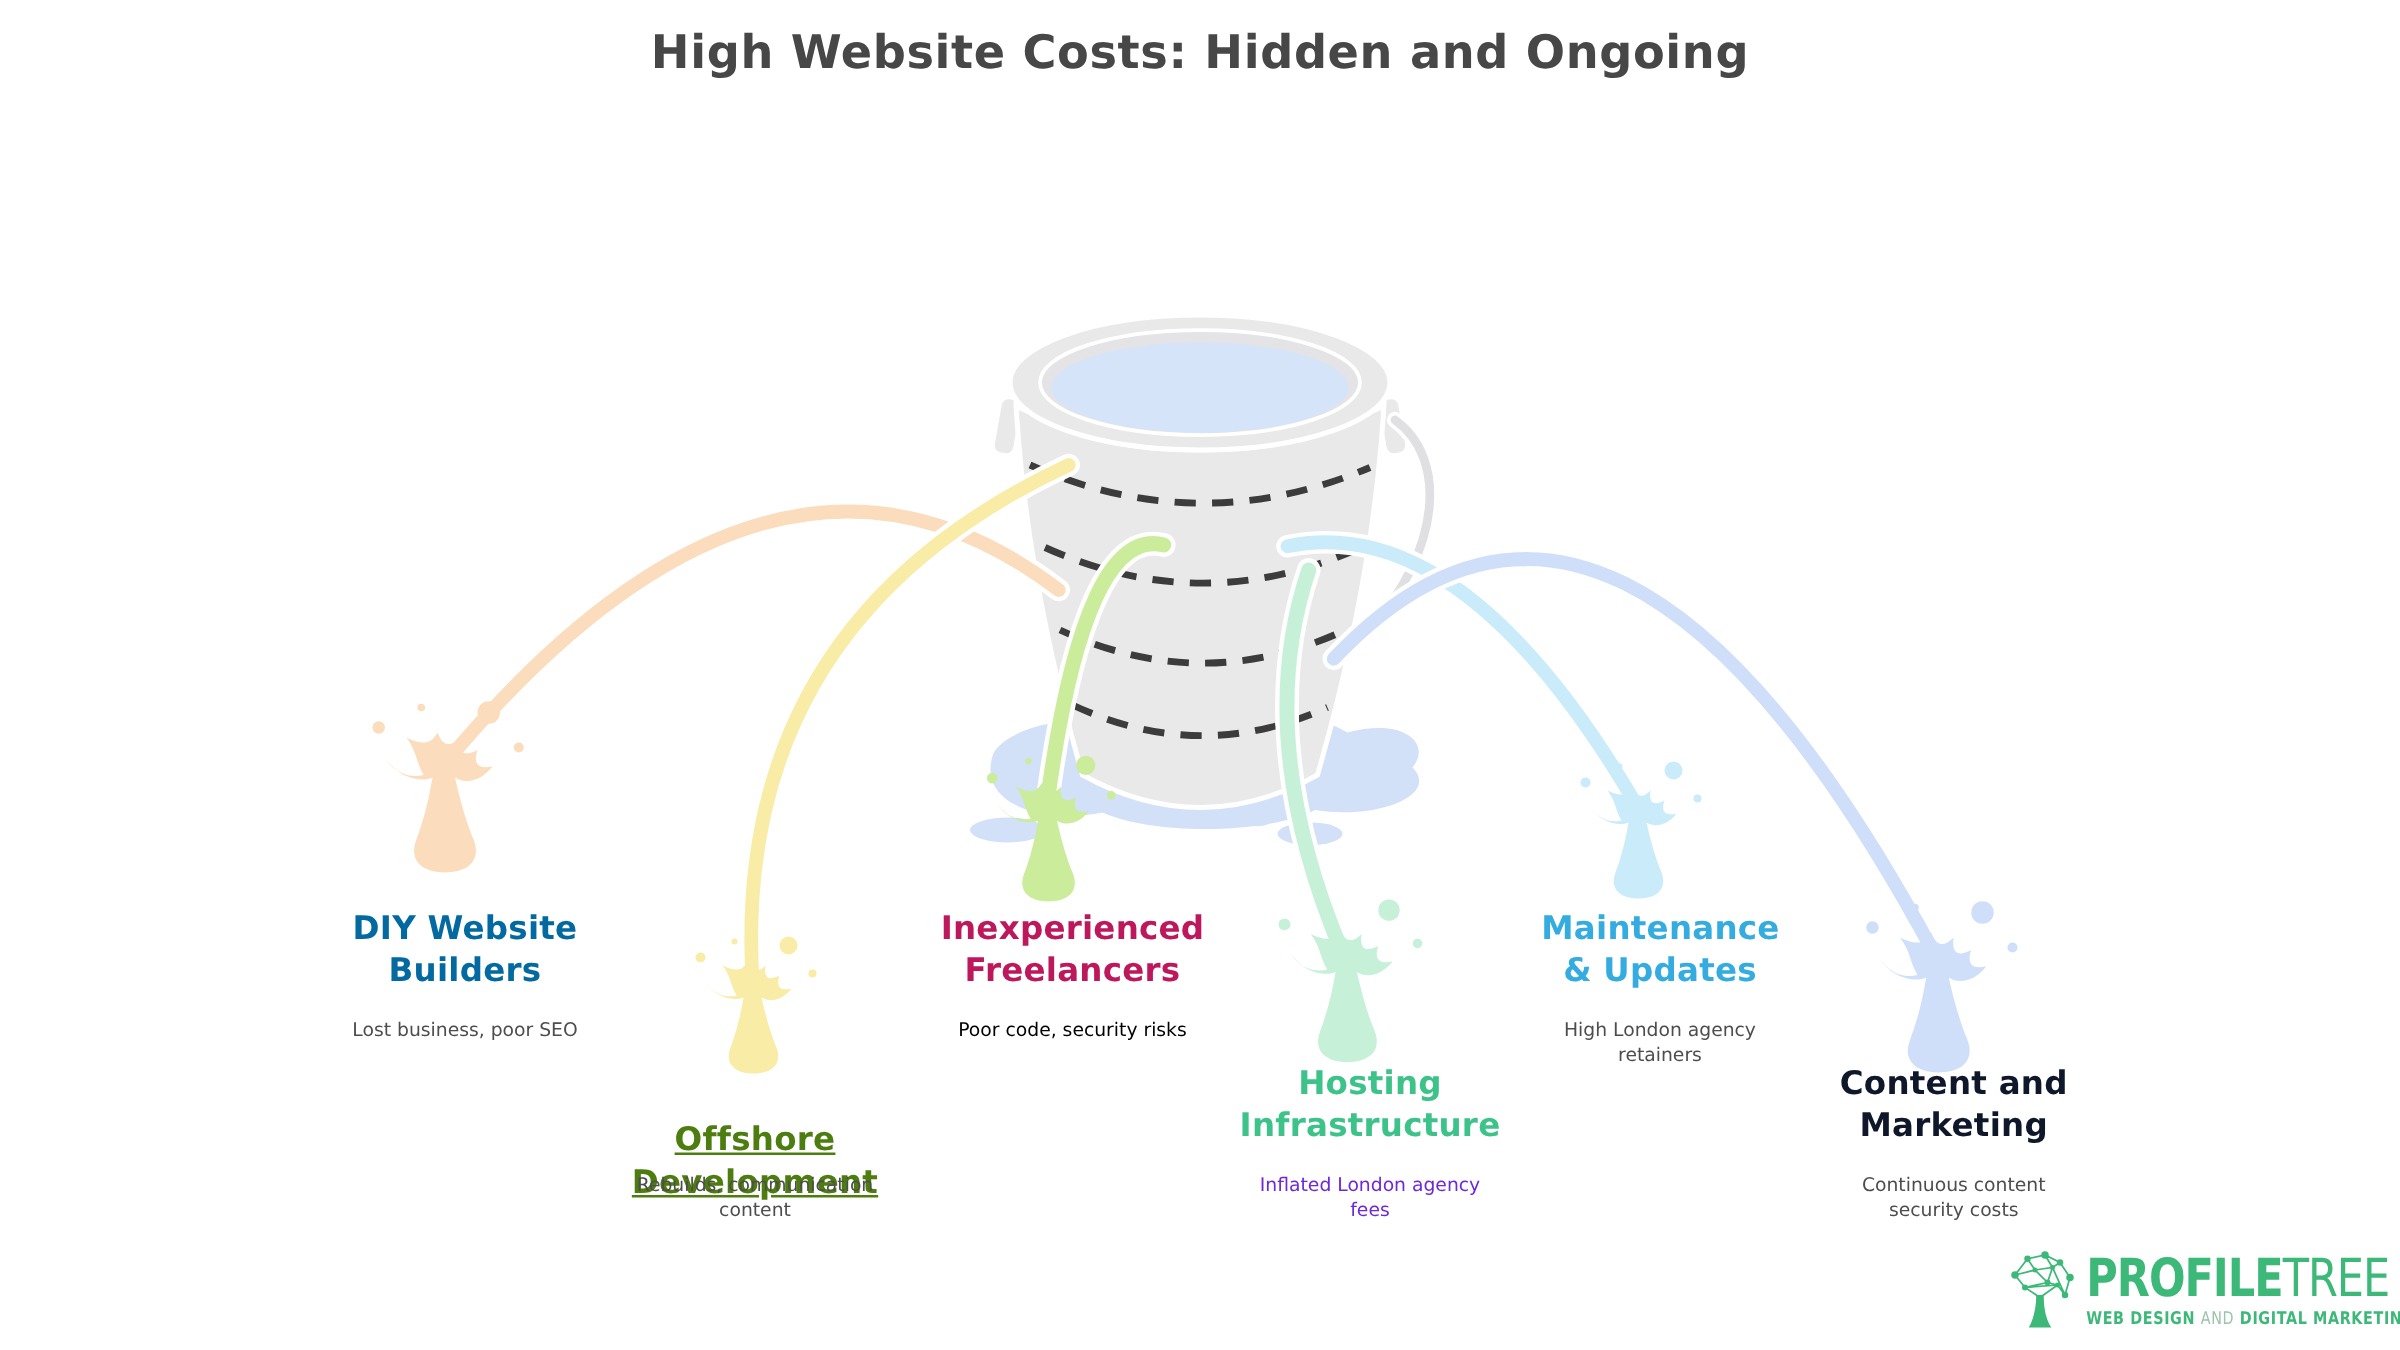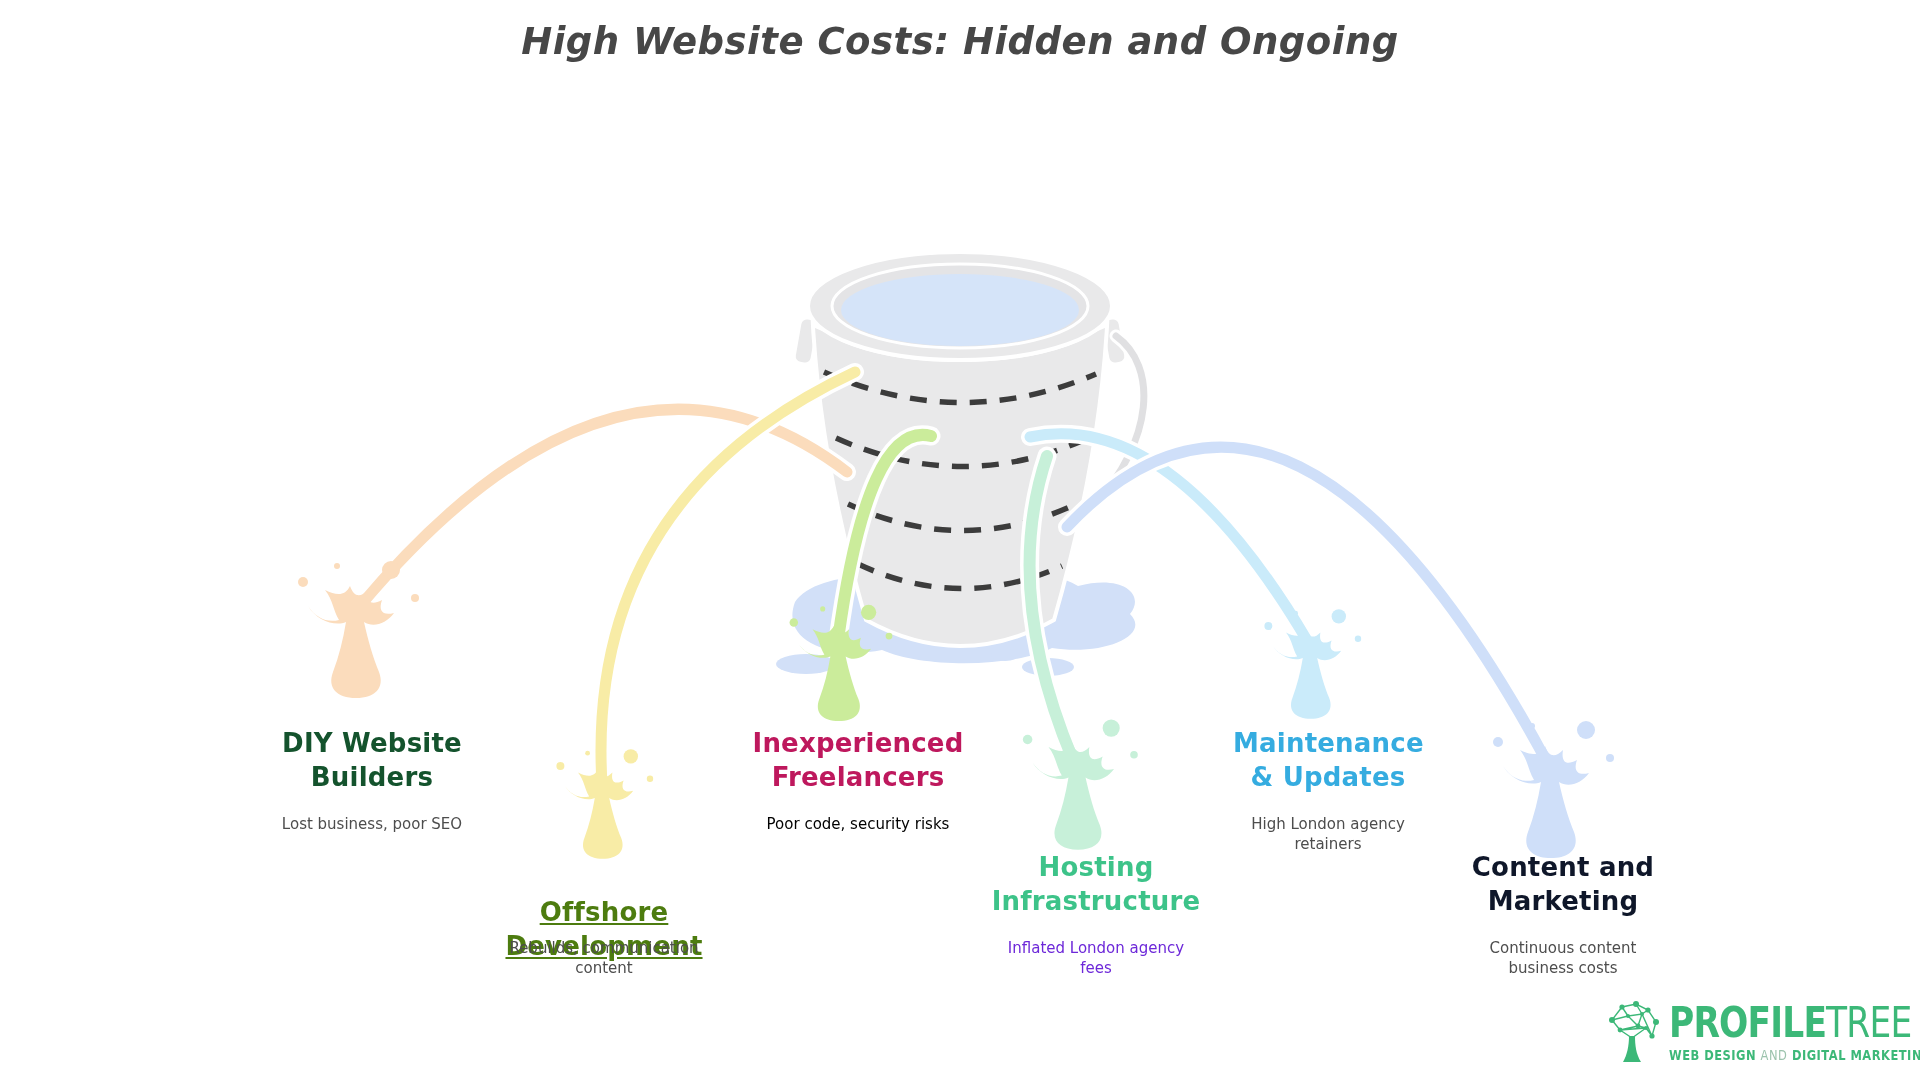--- a/index.html
+++ b/index.html
@@ -2,21 +2,21 @@
 <html><head>
 <meta charset="utf-8">
 <style>
   html,body{margin:0;padding:0;background:#ffffff;}
   .canvas{
     position:relative;width:1920px;height:1080px;overflow:hidden;background:#ffffff;
     font-family:"DejaVu Sans","Liberation Sans",sans-serif;
   }
   .main-title{
     position:absolute;top:20px;left:0;width:1920px;text-align:center;
-    font-size:37px;font-weight:bold;letter-spacing:.5px;color:#474747;font-style:italic;
+    font-size:37px;font-weight:bold;letter-spacing:.5px;color:#474747;
   }
   .art{position:absolute;left:0;top:0;}
   .leak-label{
     position:absolute;text-align:center;font-weight:bold;
     font-size:26px;line-height:1.3;letter-spacing:.2px;
   }
   .leak-desc{
     position:absolute;text-align:center;font-weight:normal;
     font-size:15px;line-height:1.32;color:#4d4d4d;
   }
@@ -121,37 +121,37 @@
     <g>
       <use href="#splash-shape" fill="currentColor" transform="translate(355,612) scale(1)" style="color: rgb(251, 220, 188);"></use>
       <use href="#splash-shape" fill="currentColor" transform="translate(602,790) scale(0.8)" style="color: rgb(248, 236, 166);"></use>
       <use href="#splash-shape" fill="currentColor" transform="translate(838,648) scale(0.85)" style="color: rgb(203, 236, 155);"></use>
       <use href="#splash-shape" fill="currentColor" transform="translate(1077,768) scale(0.95)" style="color: rgb(199, 240, 217);"></use>
       <use href="#splash-shape" fill="currentColor" transform="translate(1310,650) scale(0.8)" style="color: rgb(202, 235, 250);"></use>
       <use href="#splash-shape" fill="currentColor" transform="translate(1550,772) scale(1)" style="color: rgb(207, 223, 249);"></use>
     </g>
   </svg>
 
-  <div class="leak-label" style="left: 267px; top: 727px; width: 210px; color: #14532d;">DIY Website Builders</div>
+  <div class="leak-label" style="left: 267px; top: 727px; width: 210px; color: #0369a1;">DIY Website Builders</div>
   <div class="leak-desc" style="left: 272px; top: 815px; width: 200px; color: rgb(77, 77, 77);">Lost business, poor SEO</div>
 
   <div class="leak-label" style="left: 743px; top: 727px; width: 230px; color: #be185d;">Inexperienced Freelancers</div>
   <div class="leak-desc" style="left: 758px; top: 815px; width: 200px; color: #000000;">Poor code, security risks</div>
 
   <div class="leak-label" style="left: 1233px; top: 727px; width: 190px; color: rgb(53, 172, 224);">Maintenance &amp; Updates</div>
   <div class="leak-desc" style="left: 1243px; top: 815px; width: 170px; color: rgb(77, 77, 77);">High London agency retainers</div>
 
   <div class="leak-label" style="left: 499px; top: 896px; width: 210px; color: #4d7c0f; text-decoration: underline;">Offshore Development</div>
   <div class="leak-desc" style="left: 504px; top: 939px; width: 200px; color: rgb(77, 77, 77);">Rebuilds, communication content</div>
 
   <div class="leak-label" style="left: 976px; top: 851px; width: 240px; color: rgb(61, 195, 137);">Hosting Infrastructure</div>
   <div class="leak-desc" style="left: 996px; top: 939px; width: 200px; color: #6d28d9;">Inflated London agency fees</div>
 
   <div class="leak-label" style="left: 1458px; top: 851px; width: 210px; color: #0f172a;">Content and Marketing</div>
-  <div class="leak-desc" style="left: 1478px; top: 939px; width: 170px; color: rgb(77, 77, 77);">Continuous content business costs</div>
+  <div class="leak-desc" style="left: 1478px; top: 939px; width: 170px; color: rgb(77, 77, 77);">Continuous content security costs</div>
 
   <div class="logo" style="color: rgb(60, 184, 120);">
     <svg width="64" height="68" viewBox="0 0 64 68">
       <g stroke="currentColor" stroke-width="1.4" fill="none">
         <path d="M14 22 L24 9 L38 6 L50 12 L58 24 L54 38 L44 16 L30 18 L40 28 L22 32 L48 30 L34 40
                  M24 9 L30 18 M38 6 L44 16 M50 12 L44 16 M14 22 L30 18 M22 32 L34 40 M48 30 L54 38
                  M40 28 L48 30 M30 18 L40 28 M22 32 L14 22 M44 16 L40 28"></path>
       </g>
       <g fill="currentColor">
         <circle cx="14" cy="22" r="3"></circle>

